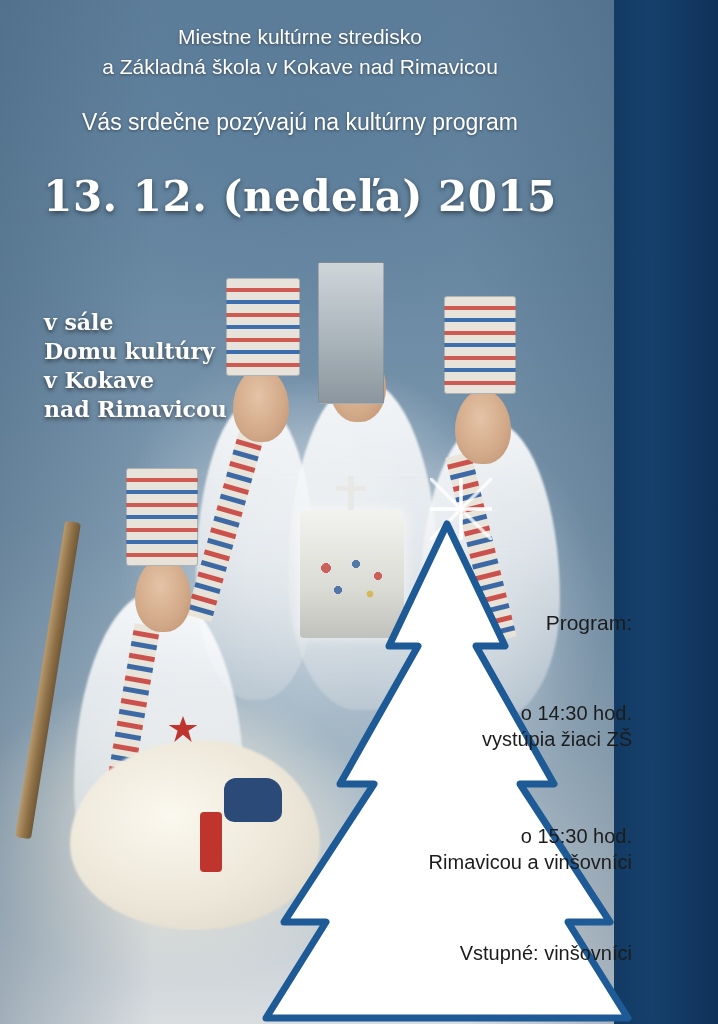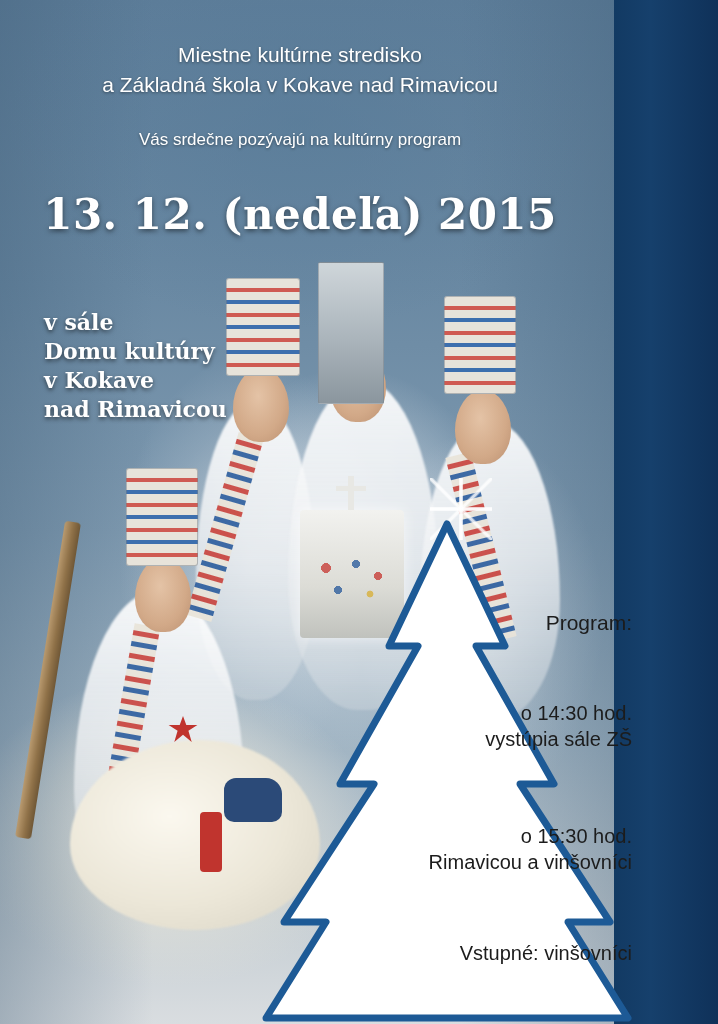--- a/index.html
+++ b/index.html
@@ -181,33 +181,33 @@
     position: absolute;
     right: 0; top: 0;
     width: 104px;
     height: 1024px;
     background: linear-gradient(90deg, #123a63 0%, #16406c 35%, #0f3159 100%);
   }
 
   
   .top-text {
     position: absolute;
-    left: 0; top: 40px;
+    left: 0; top: 22px;
     width: 600px;
     text-align: center;
     color: #ffffff;
   }
   .org-line {
     font-size: 21px;
     line-height: 30px;
     text-shadow: 0 1px 3px rgba(0,0,0,0.45);
   }
   .invite-line {
     margin-top: 26px;
-    font-size: 17px;
+    font-size: 23px;
     line-height: 28px;
     text-shadow: 0 1px 3px rgba(0,0,0,0.45);
   }
   .date-line {
     margin-top: 36px;
     font-family: "DejaVu Serif", serif;
     font-size: 42px;
     font-weight: bold;
     letter-spacing: 0.5px;
     text-shadow: 0 2px 5px rgba(0,0,0,0.5);
@@ -310,21 +310,21 @@
                L64 404 L22 404
                L112 266 L78 266
                L156 128 L127 128 Z" fill="#ffffff" stroke="#1d5a96" stroke-width="7" stroke-linejoin="round"></path>
     </svg>
   </div>
 
   <div class="program-text">
     <div class="pt-row pt-program">Program:</div>
     <div class="pt-row pt-item1">
       <div>o 14:30 hod.</div>
-      <div>vystúpia sále ZŠ</div>
+      <div>vystúpia žiaci ZŠ</div>
     </div>
     <div class="pt-row pt-item2">
       <div>o 15:30 hod.</div>
       <div>Rimavicou a vinšovníci</div>
     </div>
     <div class="pt-row pt-entry">Vstupné: vinšovníci</div>
   </div>
 
 </div>
 

